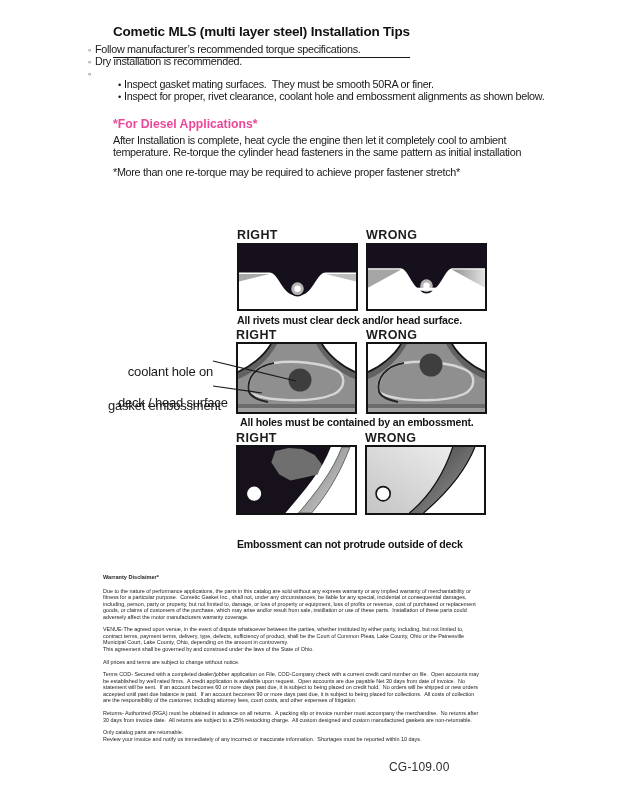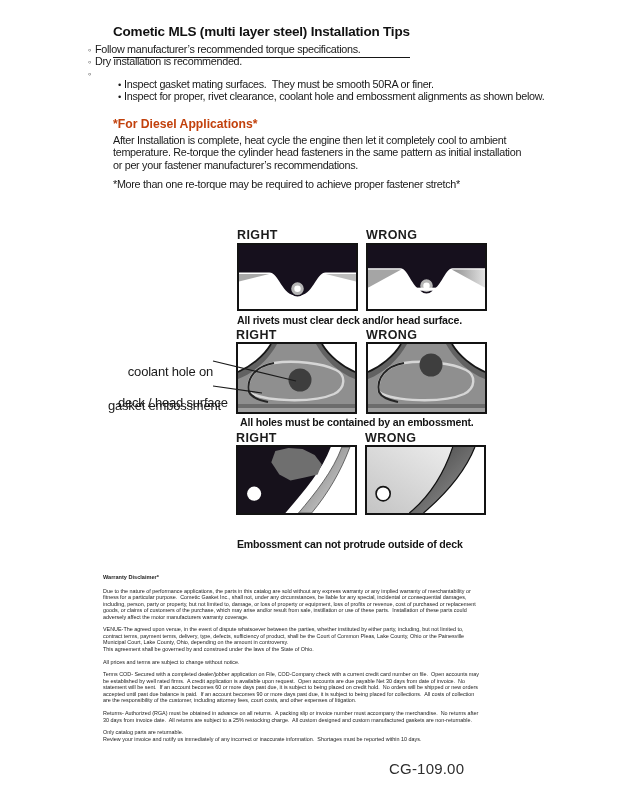--- a/index.html
+++ b/index.html
@@ -13,21 +13,21 @@
     position:absolute;left:113px;top:24px;margin:0;
     font-size:13.5px;font-weight:bold;letter-spacing:-0.2px;
     border-bottom:1.5px solid #161616;padding-bottom:18px;color:#111;
   }
   #bullets{position:absolute;left:88px;top:44px;font-size:10.8px;letter-spacing:-0.3px;}
   .bullet-row{display:flex;line-height:11.8px;white-space:pre;}
   .bullet-row .marker{width:7px;font-size:9.5px;flex:none;}
   .bullet-row.lvl2{margin-left:30px;}
   .bullet-row.lvl2 .marker{width:6px;}
   
-  #diesel-heading{position:absolute;left:113px;top:117px;font-size:12.2px;font-weight:bold;color:#c2410c;}
+  #diesel-heading{position:absolute;left:113px;top:117px;font-size:12.2px;font-weight:bold;color:#ec4899;}
   #diesel-paras{position:absolute;left:113px;top:134px;font-size:10.8px;letter-spacing:-0.3px;}
   #diesel-paras .para{margin-bottom:7px;}
   #diesel-paras .para div{line-height:12.4px;white-space:pre;}
   
   .lbl{position:absolute;width:121px;font-size:12.5px;font-weight:bold;
        letter-spacing:.4px;color:#1c1c1c;}
   #lbl-r1-right{left:237px;top:228px}  #lbl-r1-wrong{left:366px;top:228px}
   #lbl-r2-right{left:236px;top:328px}  #lbl-r2-wrong{left:366px;top:328px}
   #lbl-r3-right{left:236px;top:431px}  #lbl-r3-wrong{left:365px;top:431px}
   .box{position:absolute;background:#fff;border:2.5px solid #131313;box-sizing:border-box;}
@@ -48,21 +48,21 @@
   #callout-hole{left:118px;top:347px;width:95px}
   #callout-emboss{left:108px;top:381px;width:105px}
   #leader-svg{position:absolute;left:210px;top:352px;width:92px;height:46px;z-index:5;pointer-events:none;}
   
   #warranty{position:absolute;left:103px;top:574px;width:414px;font-size:6px;
             line-height:6.5px;color:#222;transform:scaleX(0.9);transform-origin:left top;}
   #warranty .w-heading{font-weight:bold;font-size:6.2px;margin-bottom:7px;}
   .w-para{margin-bottom:6.3px;}
   .w-para div{white-space:pre;}
   
-  #footer-code{position:absolute;left:389px;top:760px;font-size:15px;color:#2e2e2e;letter-spacing:.2px;}
+  #footer-code{position:absolute;left:389px;top:760px;font-size:12px;color:#2e2e2e;letter-spacing:.2px;}
 </style>
 </head>
 <body>
 
 <div class="page">
 
   <h1 id="page-title">Cometic MLS (multi layer steel) Installation Tips</h1>
 
   <div id="bullets">
       <div class="bullet-row lvl1"><span class="marker">◦</span><span>Follow manufacturer’s recommended torque specifications.</span></div>
@@ -70,21 +70,20 @@
       <div class="bullet-row lvl1"><span class="marker">◦</span></div>
       <div class="bullet-row lvl2"><span class="marker">•</span><span>Inspect gasket mating surfaces.  They must be smooth 50RA or finer.</span></div>
       <div class="bullet-row lvl2"><span class="marker">•</span><span>Inspect for proper, rivet clearance, coolant hole and embossment alignments as shown below.</span></div>
     </div>
 
   <div id="diesel-heading">*For Diesel Applications*</div>
   <div id="diesel-paras">
       <div class="para">
         <div>After Installation is complete, heat cycle the engine then let it completely cool to ambient</div>
         <div>temperature. Re-torque the cylinder head fasteners in the same pattern as initial installation</div>
-        <div>or per your fastener manufacturer’s recommendations.</div>
       </div>
       <div class="para">
         <div>*More than one re-torque may be required to achieve proper fastener stretch*</div>
       </div>
     </div>
 
   <div class="lbl" id="lbl-r1-right">RIGHT</div>
   <div class="lbl" id="lbl-r1-wrong">WRONG</div>
 
   <div class="box" id="box-r1-right">

